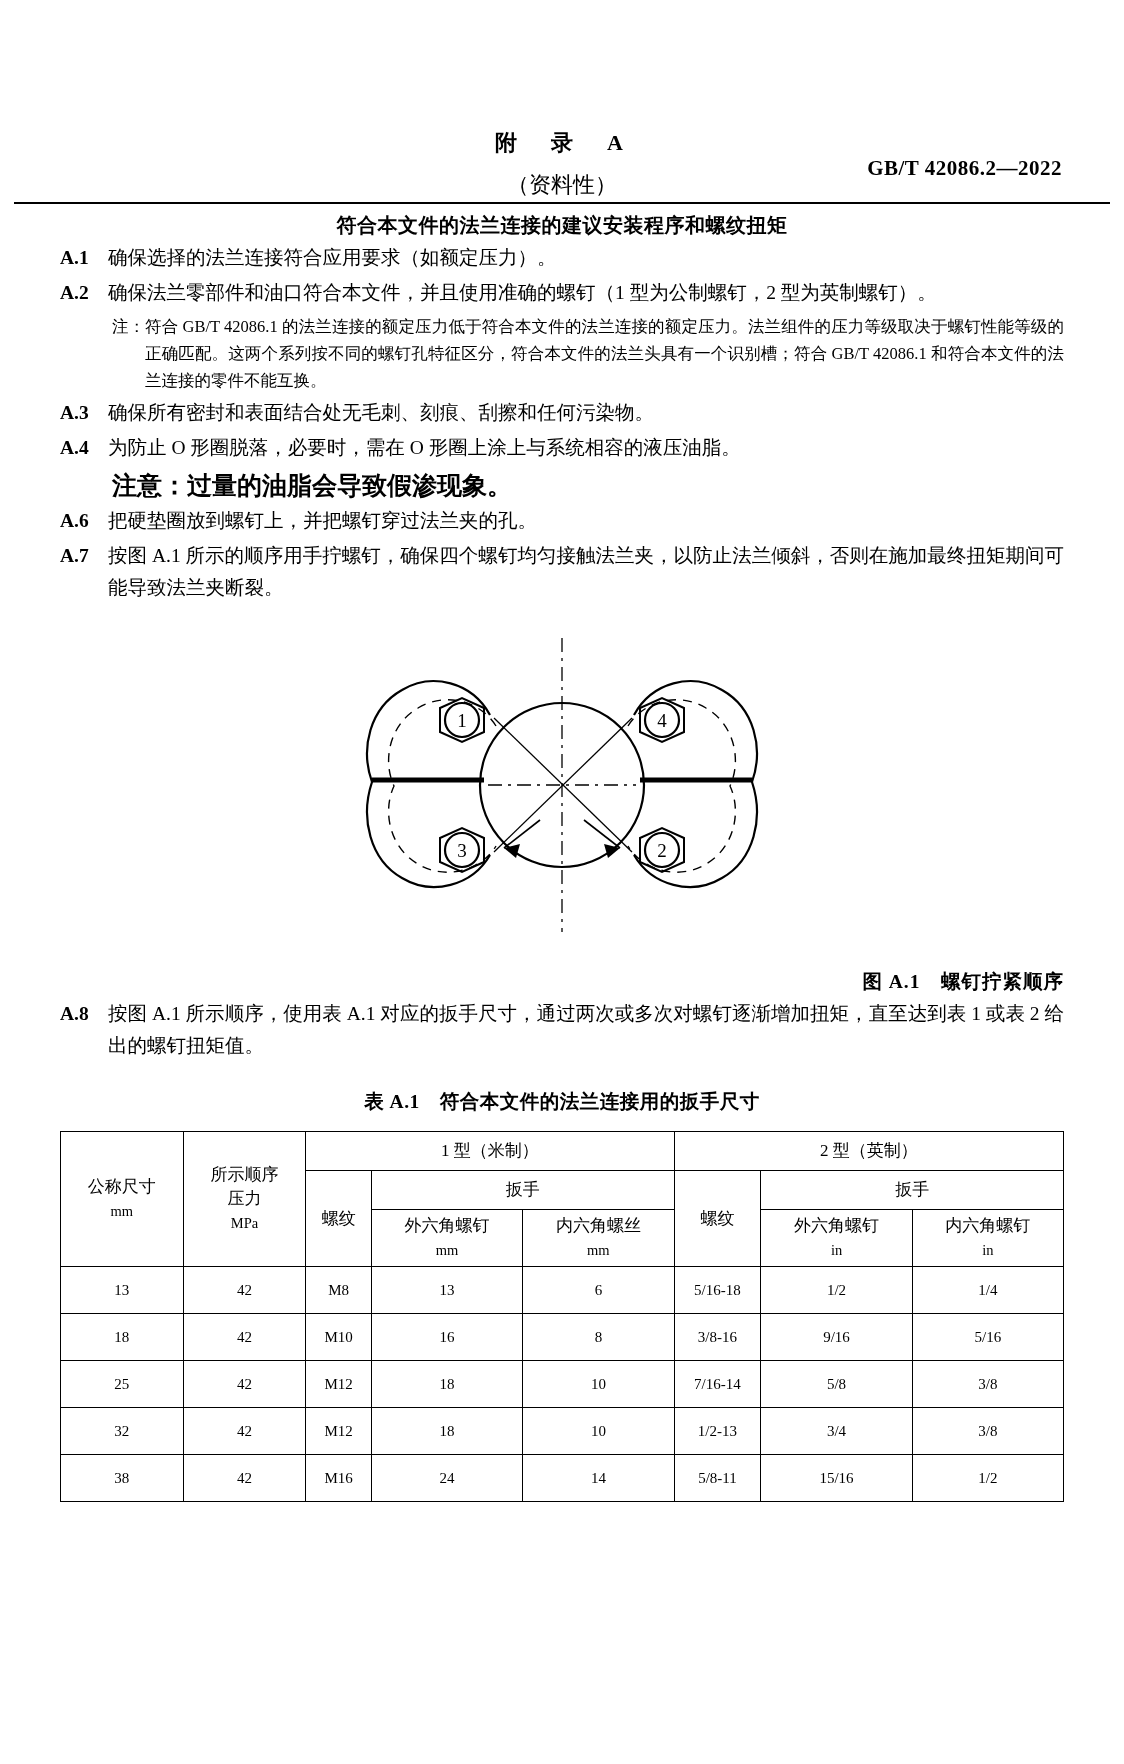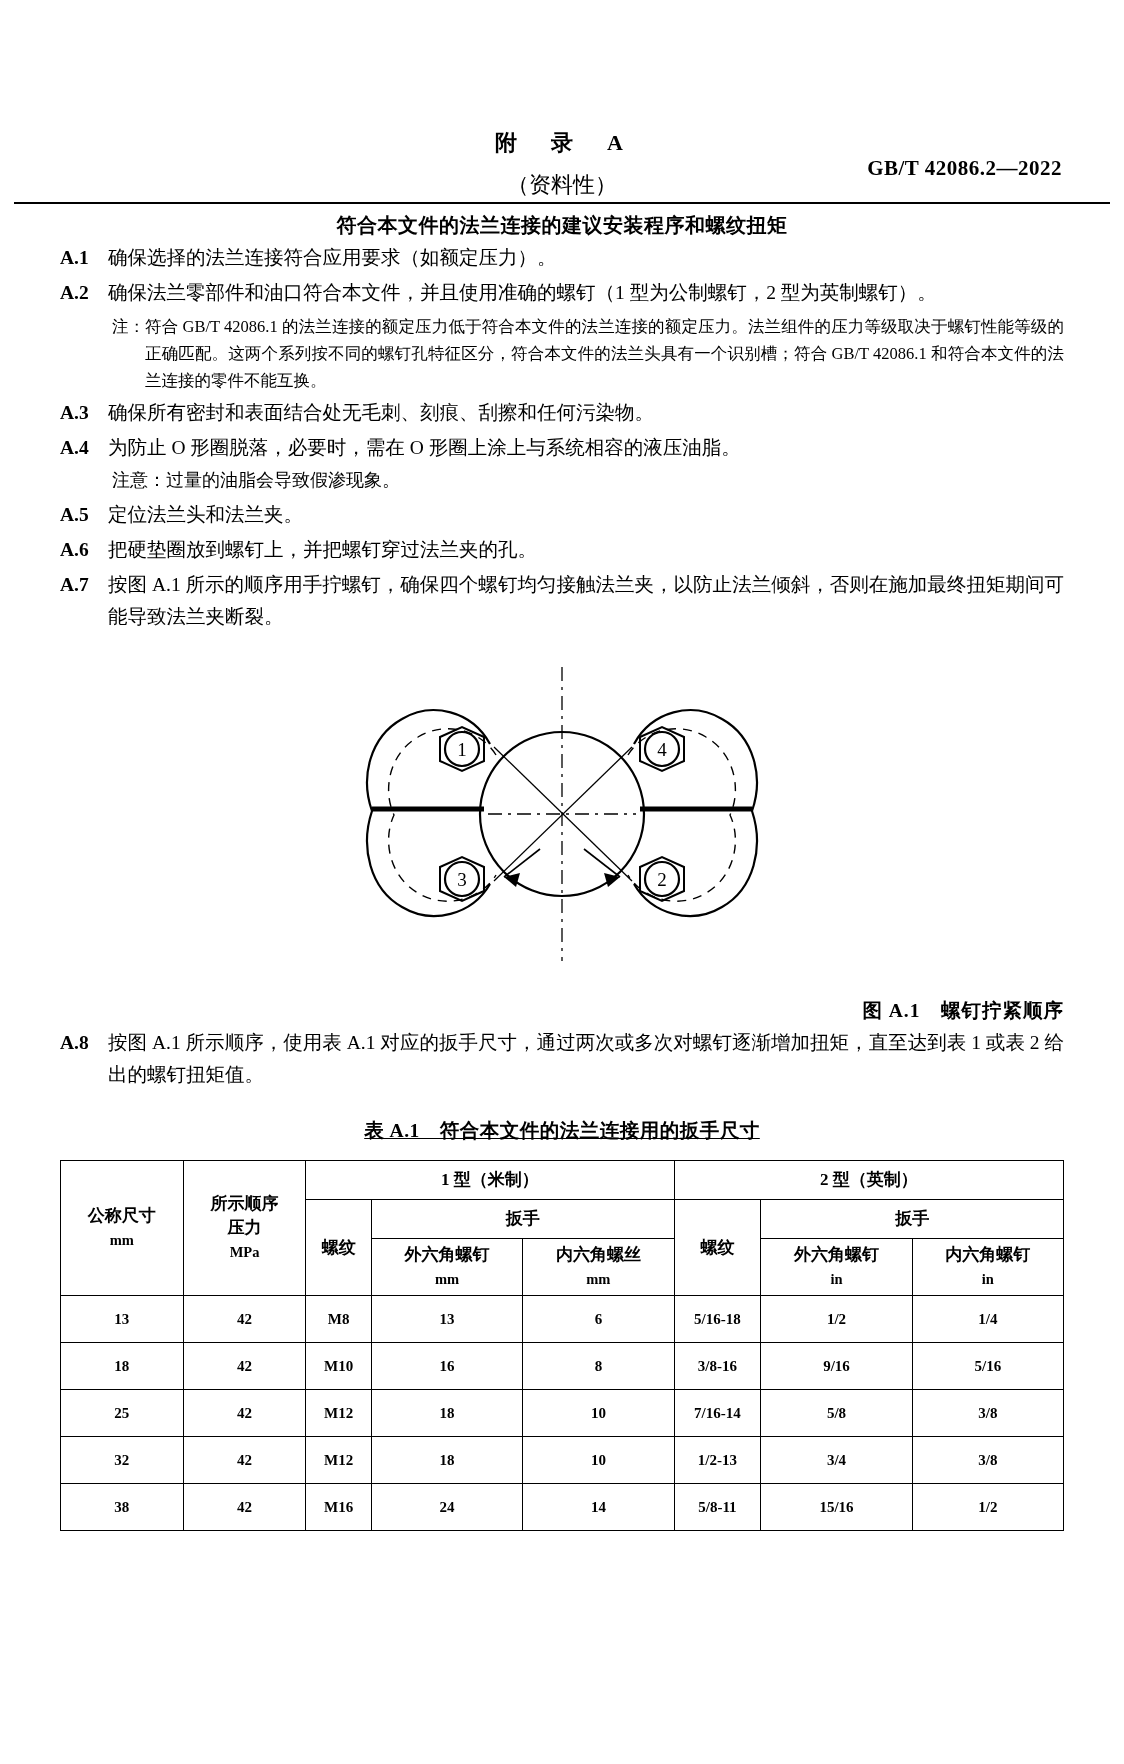--- a/index.html
+++ b/index.html
@@ -88,59 +88,59 @@
   }
   .note .nlabel {
     flex: 0 0 auto;
     white-space: nowrap;
   }
   .note .ntxt {
     flex: 1 1 auto;
     text-align: justify;
   }
   .caution {
-    font-size: 18px;
+    font-size: 25px;
     line-height: 32px;
+    margin-top: 6px;
     margin-left: 52px;
-    font-weight: 400;
+    font-weight: 700;
   }
   
   .figure {
     margin-top: 16px;
     text-align: center;
   }
   .figure-caption {
     text-align: right;
     font-size: 19.5px;
     font-weight: 700;
     margin-top: 14px;
     letter-spacing: 1px;
   }
   .table-caption {
     text-align: center;
     font-size: 19.5px;
     font-weight: 700;
     margin-top: 26px;
     letter-spacing: 0.5px;
-    text-decoration: underline;
   }
   
   table.dim {
     border-collapse: collapse;
     width: 100%;
     margin-top: 16px;
     font-size: 17px;
     font-family: "Liberation Serif", serif;
   }
   table.dim th, table.dim td {
     border: 1px solid #000;
     text-align: center;
     vertical-align: middle;
     padding: 4px 2px;
-    font-weight: 700;
+    font-weight: 400;
   }
   table.dim thead th {
     line-height: 24px;
     height: 30px;
   }
   table.dim tbody td {
     height: 38px;
     font-size: 15px;
   }
   .unit {
@@ -179,24 +179,20 @@
     <span class="txt">确保所有密封和表面结合处无毛刺、刻痕、刮擦和任何污染物。</span>
   </div>
 
   <div class="para">
     <span class="num">A.4</span>
     <span class="txt">为防止 O 形圈脱落，必要时，需在 O 形圈上涂上与系统相容的液压油脂。</span>
   </div>
 
   <div class="caution">注意：过量的油脂会导致假渗现象。</div>
 
-  <div class="para">
-    <span class="num">A.5</span>
-    <span class="txt">定位法兰头和法兰夹。</span>
-  </div>
 
   <div class="para">
     <span class="num">A.6</span>
     <span class="txt">把硬垫圈放到螺钉上，并把螺钉穿过法兰夹的孔。</span>
   </div>
 
   <div class="para">
     <span class="num">A.7</span>
     <span class="txt">按图 A.1 所示的顺序用手拧螺钉，确保四个螺钉均匀接触法兰夹，以防止法兰倾斜，否则在施加最终扭矩期间可能导致法兰夹断裂。</span>
   </div>

